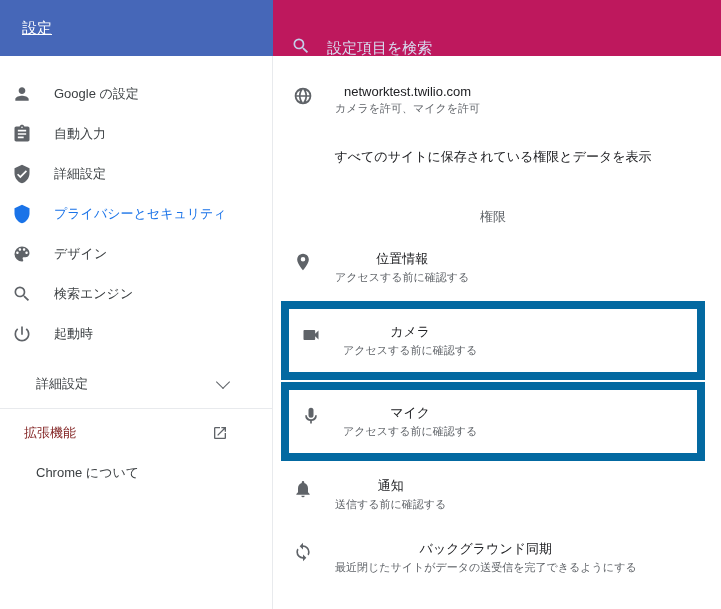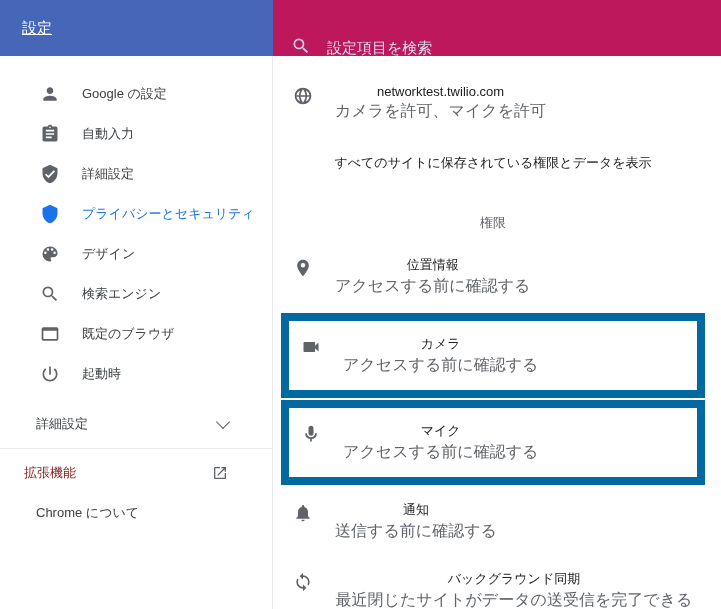--- a/index.html
+++ b/index.html
@@ -50,21 +50,21 @@
     }
     .sidebar {
       width: 273px;
       padding-top: 18px;
       border-right: 1px solid #e8eaed;
     }
     .nav-item {
       display: flex;
       align-items: center;
       height: 40px;
-      padding-left: 40px;
+      padding-left: 12px;
       cursor: pointer;
       color: #3c4043;
     }
     .nav-item .nav-icon {
       width: 20px; height: 20px;
       fill: #5f6368;
     }
     .nav-item .nav-label {
       margin-left: 22px;
       font-size: 13px;
@@ -119,21 +119,21 @@
     .section-row .row-icon {
       width: 20px; height: 20px;
       fill: #5f6368;
       flex: 0 0 20px;
       margin-top: 2px;
     }
     .row-text {
       margin-left: 22px;
     }
     .row-title { font-size: 13px; color: #202124; }
-    .row-sub { font-size: 16px; color: #5f6368; margin-top: 2px; }
+    .row-sub { font-size: 11px; color: #5f6368; margin-top: 2px; }
     .section-link {
       padding: 18px 12px;
       font-size: 13px;
       color: #202124;
       cursor: pointer;
     }
     .section-heading {
       padding: 24px 12px 10px 12px;
       font-size: 13px;
       color: #5f6368;
@@ -199,26 +199,20 @@
       <span class="nav-label">デザイン</span>
     </div>
     <div class="nav-item">
       <svg class="nav-icon" viewBox="0 0 24 24">
           <path d="M15.5 14h-.79l-.28-.27A6.471 6.471 0 0016 9.5 6.5 6.5 0 109.5 16c1.61 0 3.09-.59 4.23-1.57l.27.28v.79l5 4.99L20.49 19l-4.99-5zm-6 0C7.01 14 5 11.99 5 9.5S7.01 5 9.5 5 14 7.01 14 9.5 11.99 14 9.5 14z"></path>
         </svg>
       <span class="nav-label">検索エンジン</span>
     </div>
     <div class="nav-item">
       <svg class="nav-icon" viewBox="0 0 24 24">
-          <path d="M20 4H4c-1.1 0-2 .9-2 2v12c0 1.1.9 2 2 2h16c1.1 0 2-.9 2-2V6c0-1.1-.9-2-2-2zM4 8h16v10H4z"></path>
-        </svg>
-      <span class="nav-label">既定のブラウザ</span>
-    </div>
-    <div class="nav-item">
-      <svg class="nav-icon" viewBox="0 0 24 24">
           <path d="M13 3h-2v10h2V3zm4.83 2.17l-1.42 1.42A6.92 6.92 0 0119 12c0 3.87-3.13 7-7 7s-7-3.13-7-7c0-2.13.96-4.03 2.46-5.32L6.17 5.17A8.932 8.932 0 003 12c0 4.97 4.03 9 9 9s9-4.03 9-9c0-2.74-1.23-5.18-3.17-6.83z"></path>
         </svg>
       <span class="nav-label">起動時</span>
     </div>
 
     <div class="adv">
       <span>詳細設定</span>
       <div class="caret"></div>
     </div>
     <div class="divider"></div>

